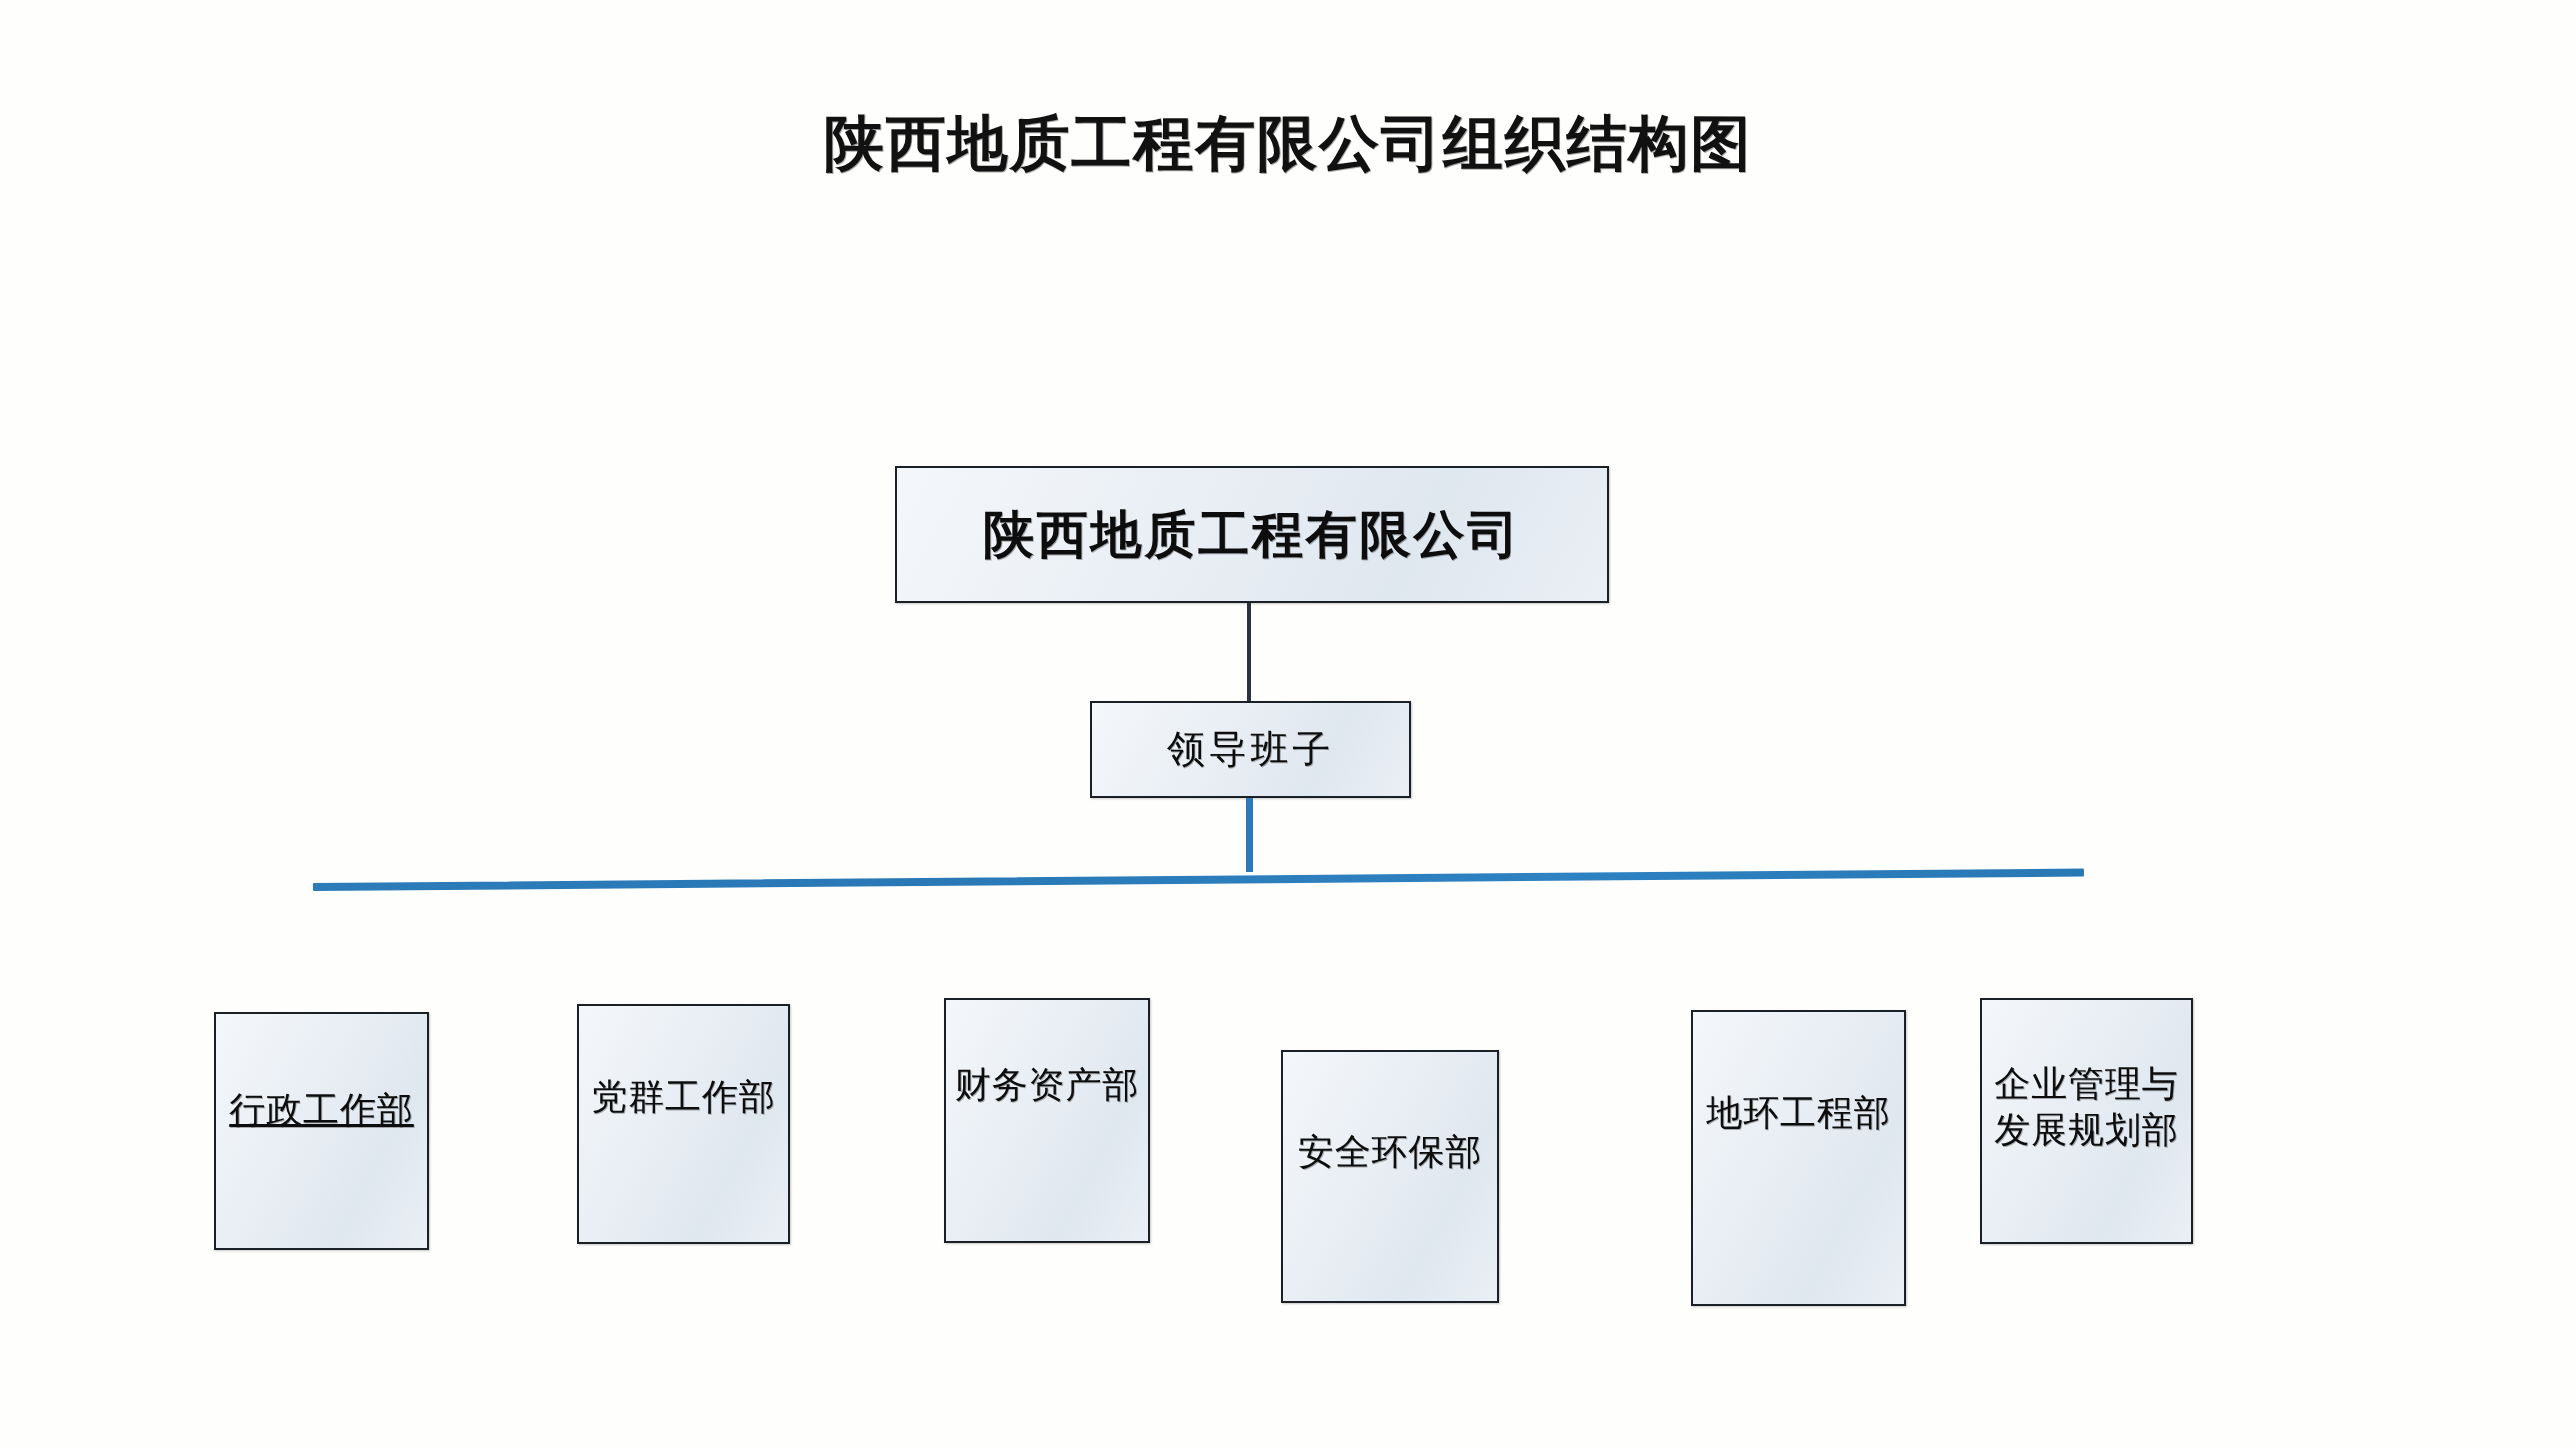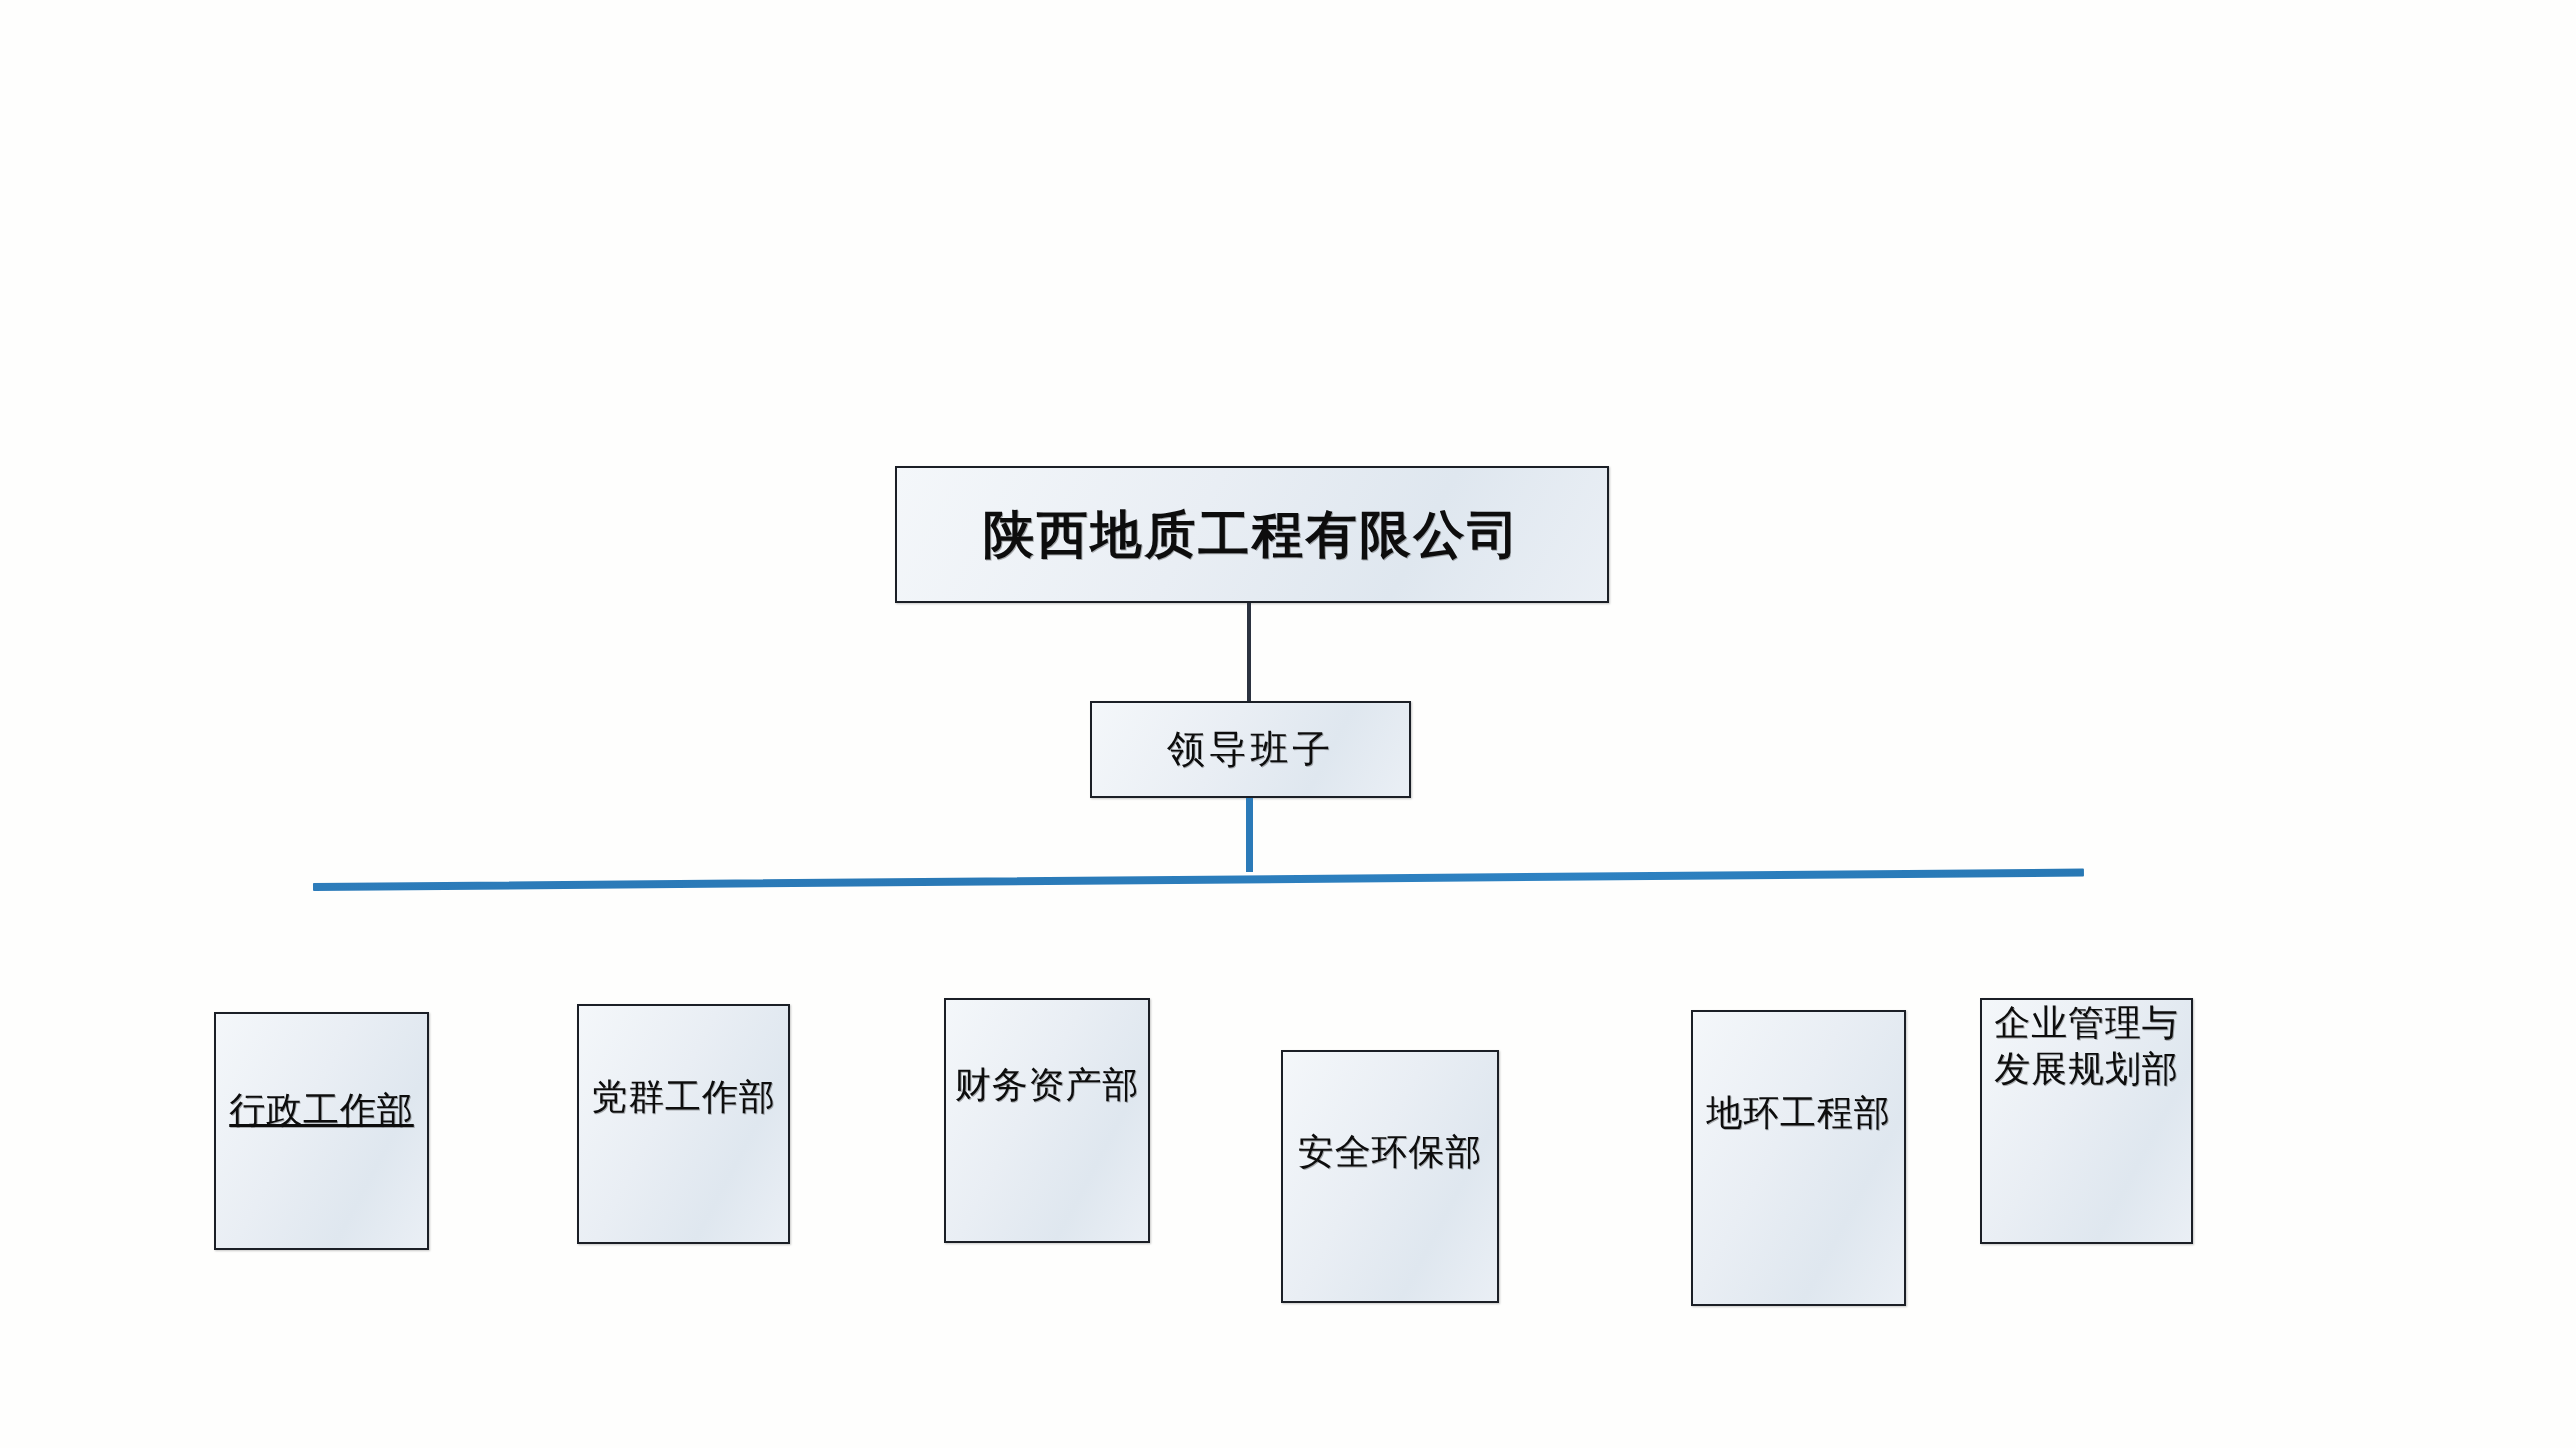--- a/index.html
+++ b/index.html
@@ -100,21 +100,21 @@
   #dept-2 { left: 944px; top: 998px; width: 206px; height: 245px; }
   #dept-2 .label { padding-top: 62px; }
 
   #dept-3 { left: 1281px; top: 1050px; width: 218px; height: 253px; }
   #dept-3 .label { padding-top: 77px; }
 
   #dept-4 { left: 1650px; top: 1010px; width: 215px; height: 296px; margin-left: 41px; }
   #dept-4 .label { padding-top: 78px; }
 
   #dept-5 { left: 1980px; top: 998px; width: 213px; height: 246px; }
-  #dept-5 .label { }
+  #dept-5 .label { padding-top: 61px; }
 
   
   .connector-v-dark {
     position: absolute;
     width: 3.8px;
     background: #2c3340;
   }
   #connector-company-leadership {
     left: 1247px;
     top: 603px;
@@ -143,20 +143,21 @@
     transform: rotate(-0.47deg);
     transform-origin: left center;
     border-radius: 0.9px;
   }
 </style>
 </head>
 <body>
 
 <div id="canvas">
 
+  <div id="chart-title">陕西地质工程有限公司组织结构图</div>
 
   <div class="node" id="node-company">
     <span class="label">陕西地质工程有限公司</span>
   </div>
 
   <div class="connector-v-dark" id="connector-company-leadership"></div>
 
   <div class="node" id="node-leadership">
     <span class="label">领导班子</span>
   </div>

